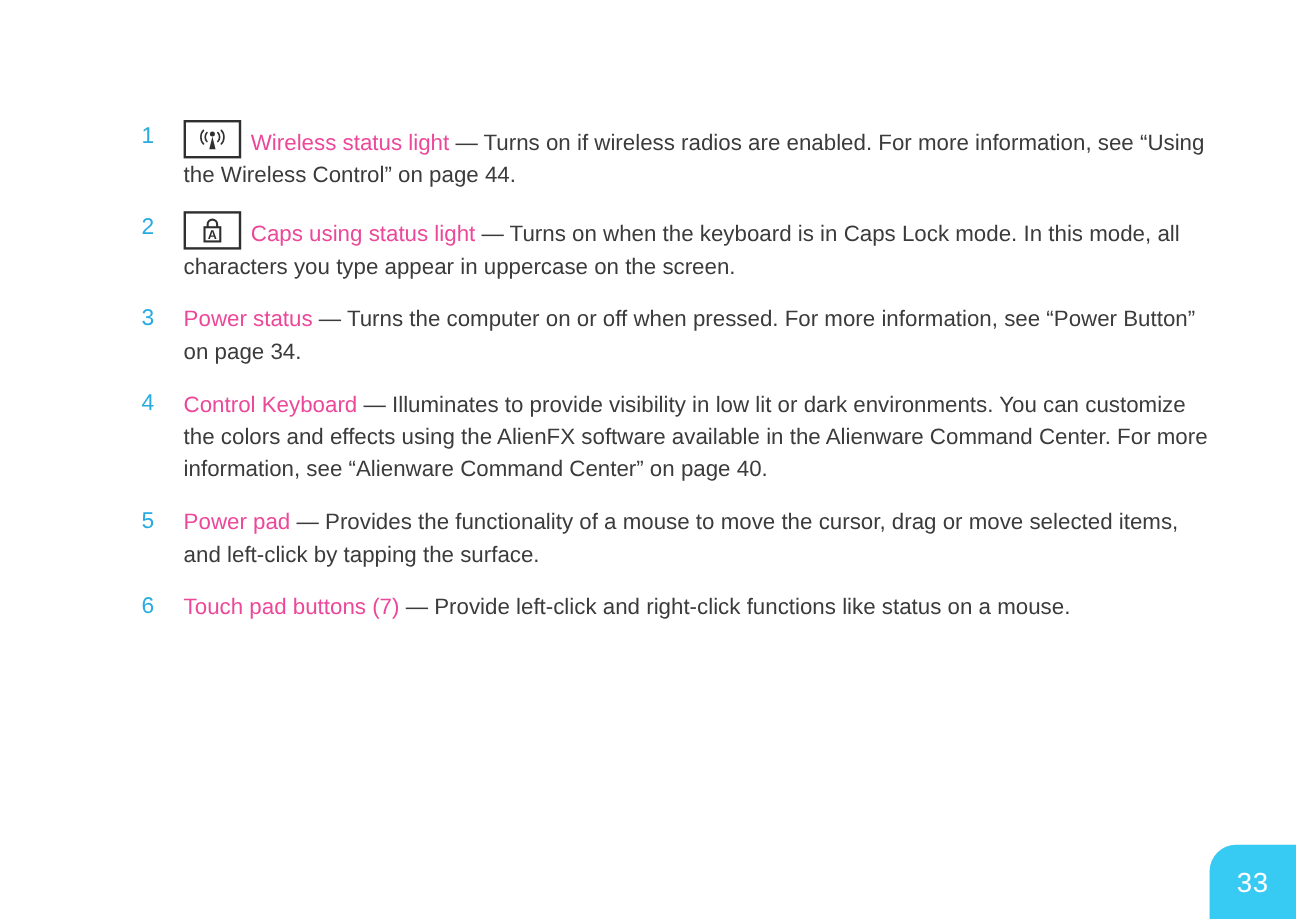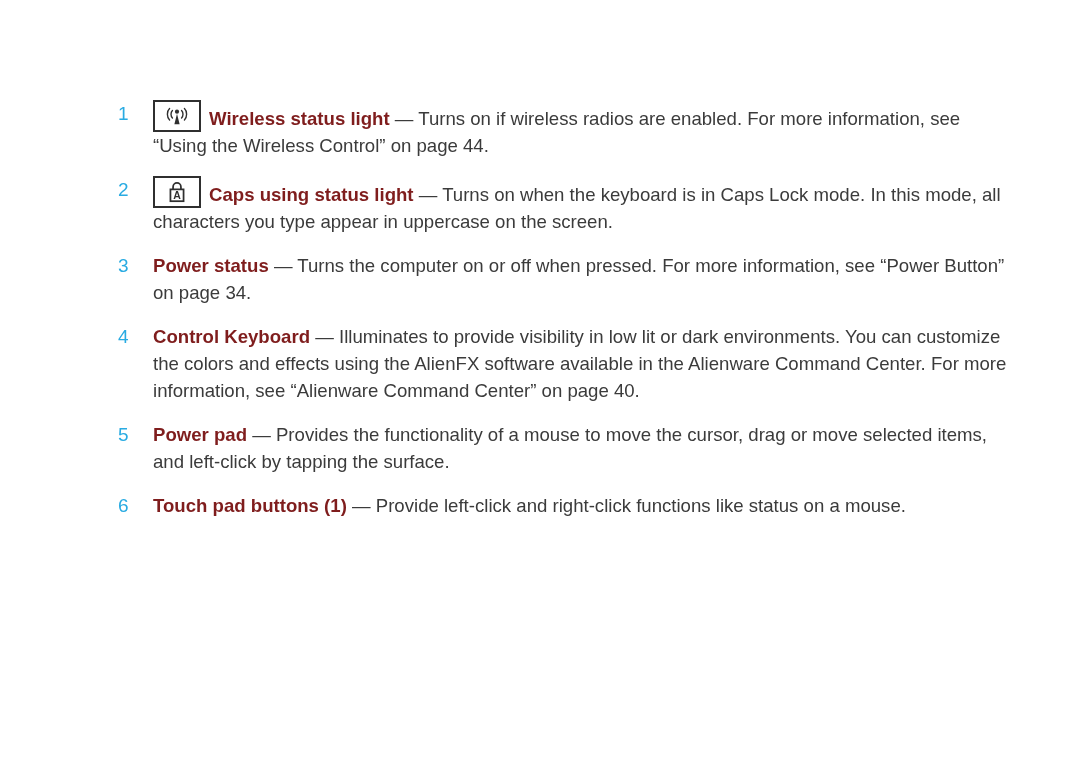--- a/index.html
+++ b/index.html
@@ -64,22 +64,22 @@
   .item-body {
     flex: 1 1 auto;
     font-family: "Liberation Sans", sans-serif;
     font-size: 18.6px;
     line-height: 27px;
     color: #3b3b3b;
     text-align: left;
   }
 
   .item-label {
-    color: #7f1d1d;
-    font-weight: bold;
+    color: #ec4899;
+    font-weight: normal;
     font-family: "Liberation Sans", sans-serif;
   }
 
   .item-dash {
     color: #3b3b3b;
   }
   .item.gap-md { margin-bottom: 17px; }
 
   
   .icon-box {
@@ -171,20 +171,21 @@
     <div class="item gap-md">
       <div class="item-number">5</div>
       <div class="item-body">
         <span class="item-label">Power pad</span><span class="item-dash"> — </span><span>Provides the functionality of a mouse to move the cursor, drag or move selected items, and left-click by tapping the surface.</span>
       </div>
     </div>
 
     <div class="item">
       <div class="item-number">6</div>
       <div class="item-body">
-        <span class="item-label">Touch pad buttons (1)</span><span class="item-dash"> — </span><span>Provide left-click and right-click functions like status on a mouse.</span>
+        <span class="item-label">Touch pad buttons (7)</span><span class="item-dash"> — </span><span>Provide left-click and right-click functions like status on a mouse.</span>
       </div>
     </div>
 
   </div>
 
+  <div class="page-badge">33</div>
 
 </div>
 
 </body></html>

